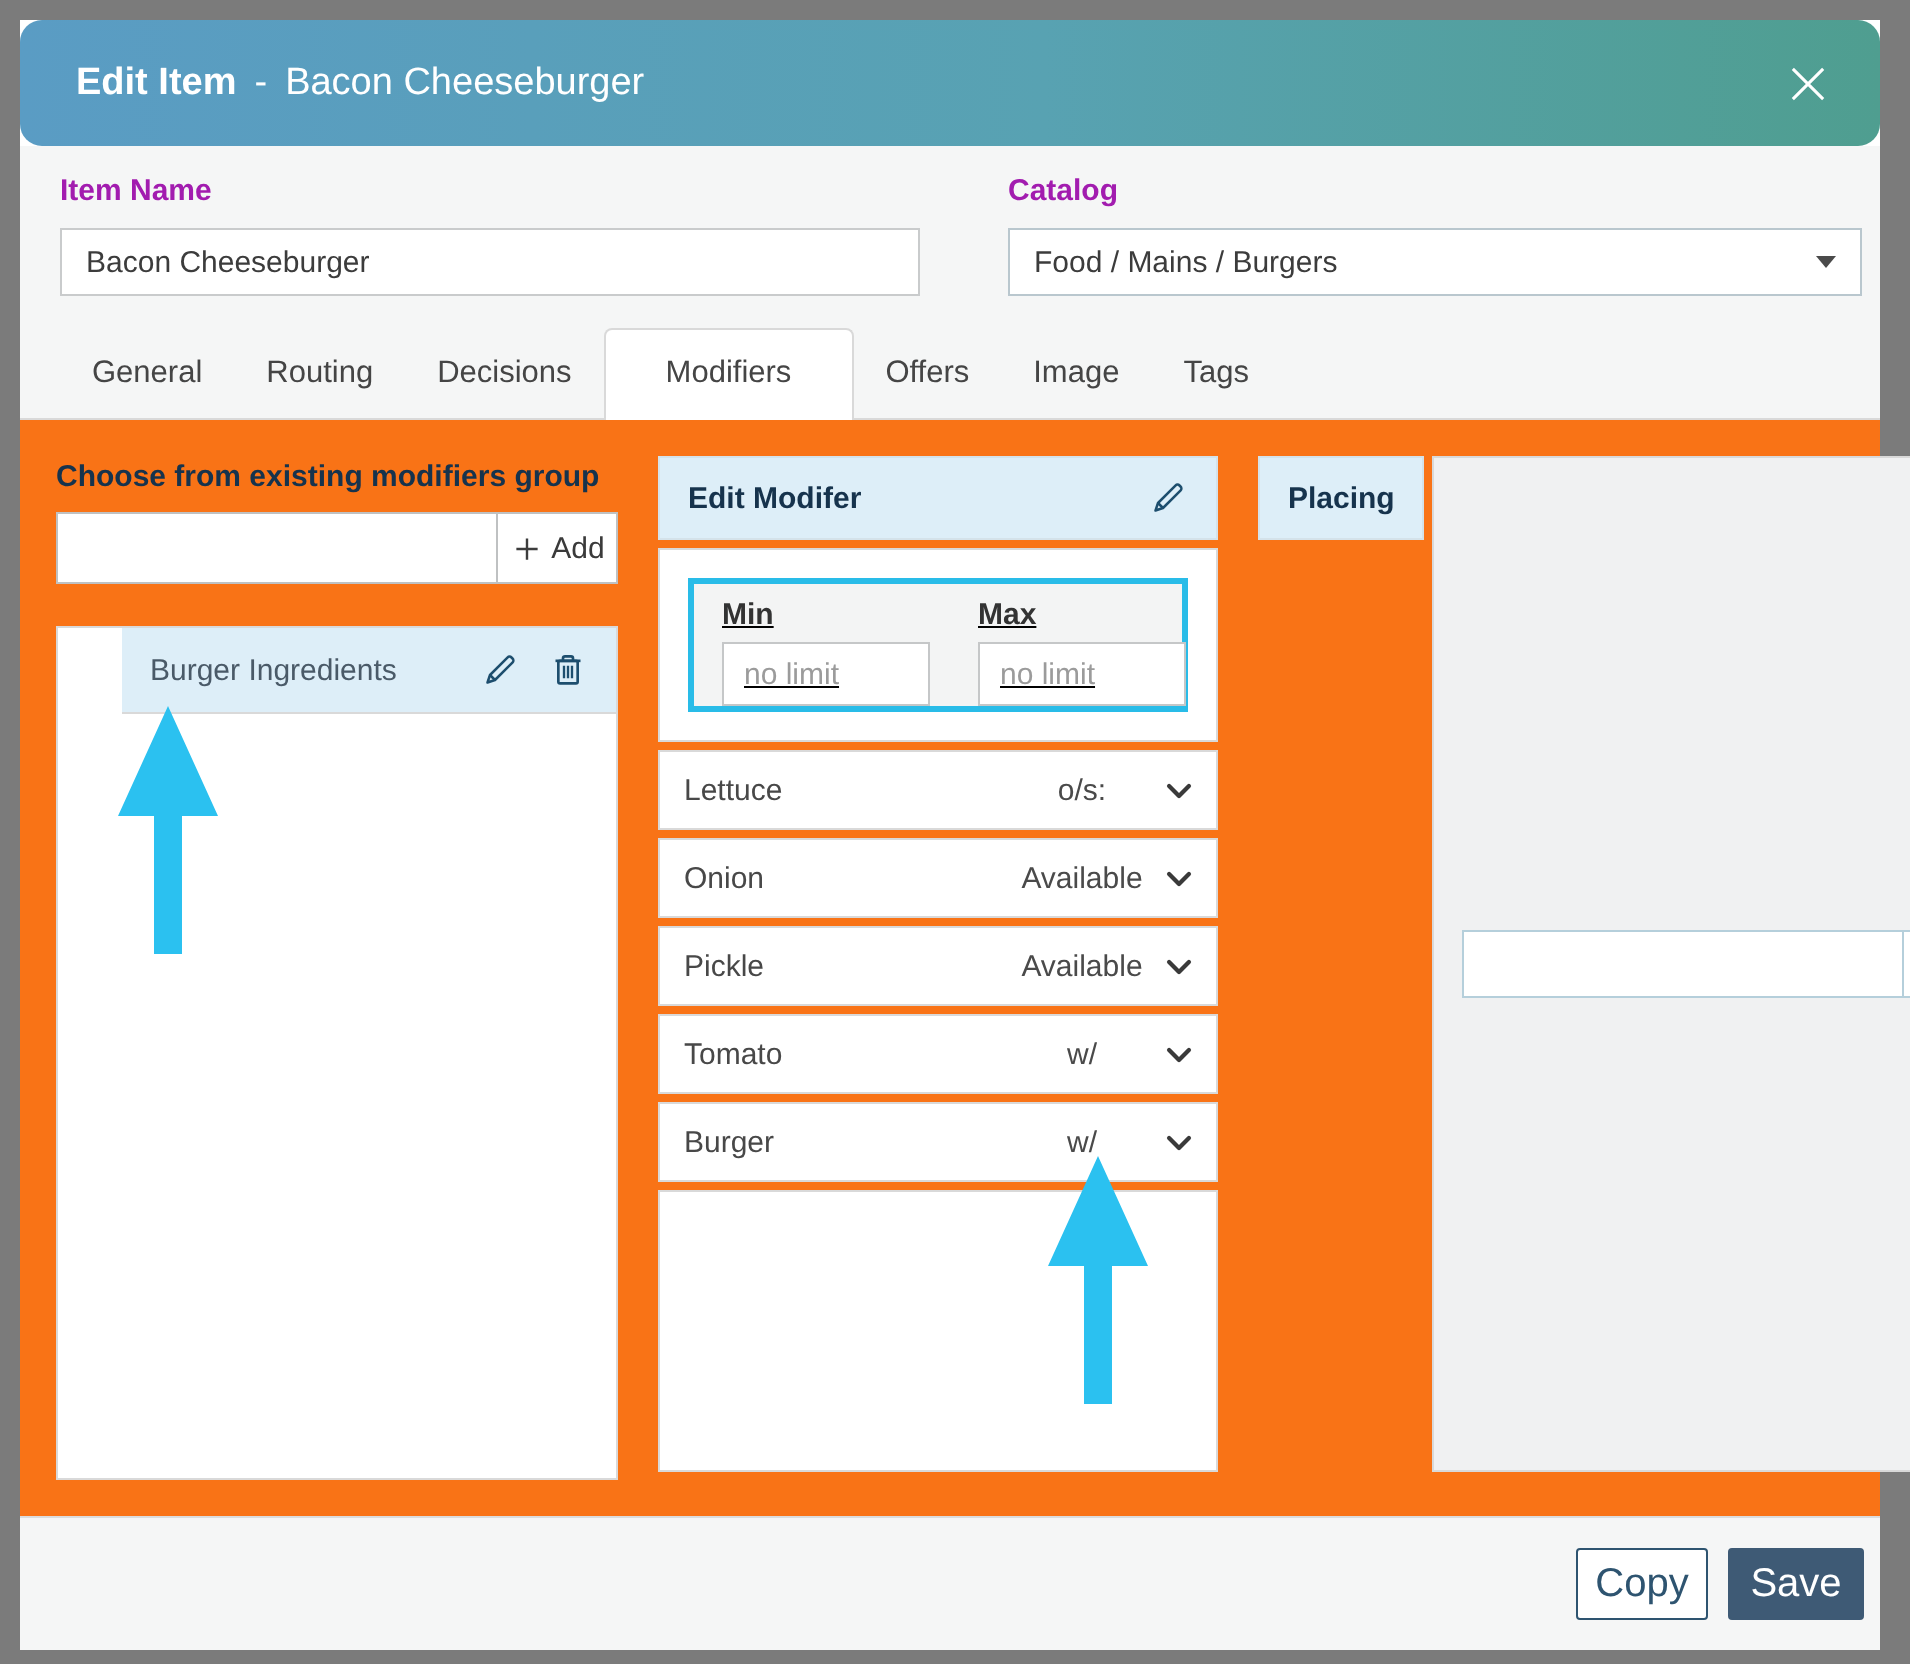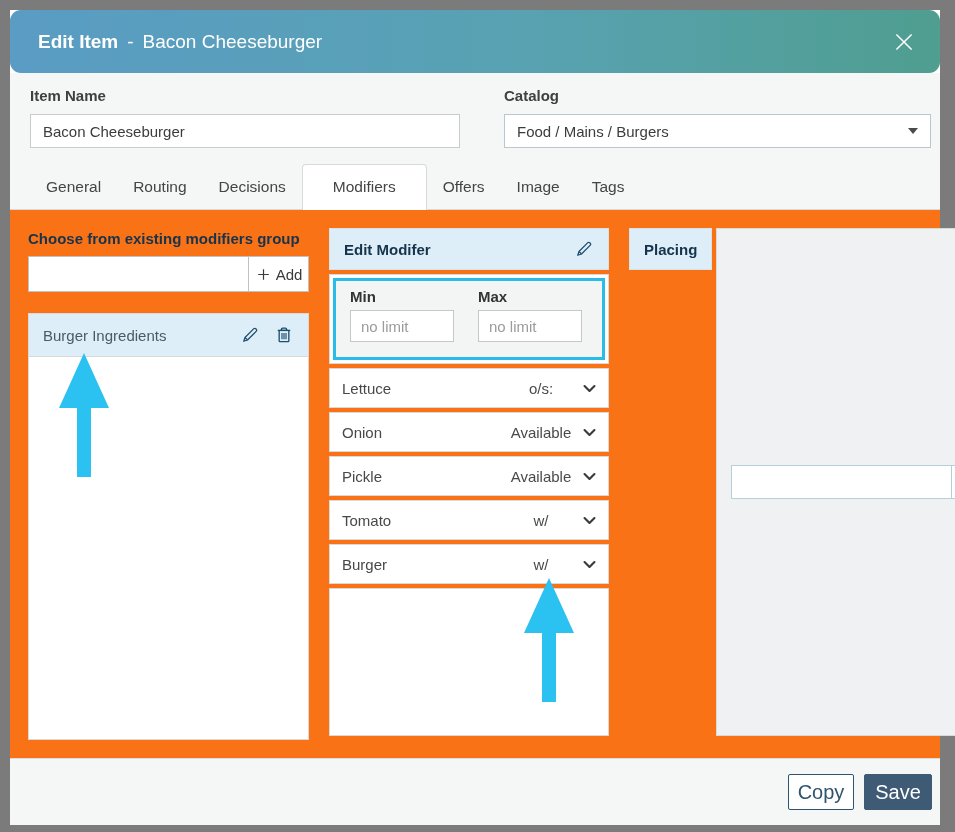--- a/index.html
+++ b/index.html
@@ -22,21 +22,21 @@
   .title { color:#ffffff; font-size:19px; display:flex; align-items:baseline; gap:9px; }
   .title .t-bold { font-weight:bold; }
   .close-btn { margin-left:auto; width:28px; height:28px; cursor:pointer; display:flex; align-items:center; justify-content:center; }
   
   .form-section {
     background:#f5f6f6; padding:10px 9px 15px 20px;
     display:flex; gap:44px;
   }
   .form-col-left { width:430px; }
   .form-col-right { flex:1; }
-  .field-label { font-size:15px; font-weight:bold; color:#404040; margin:4px 0 10px; }
+  .field-label { font-size:15px; font-weight:bold; color:#a21caf; margin:4px 0 10px; }
   .text-input {
     width:100%; height:34px; border:1px solid #c9cbcc; background:#fff;
     font-family:"Liberation Sans",sans-serif; font-size:15px; color:#3c3c3c; padding:0 12px; outline:none;
   }
   .select-box {
     width:100%; height:34px; border:1px solid #b9c7ce; background:#fff;
     display:flex; align-items:center; padding:0 12px; font-size:15px; color:#3c3c3c; cursor:pointer;
   }
   .select-caret { margin-left:auto; width:0; height:0; border-left:5px solid transparent; border-right:5px solid transparent; border-top:6px solid #4a4a4a; }
   
@@ -65,31 +65,31 @@
     font-family:"Liberation Sans",sans-serif; color:#3c3c3c;
   }
   .add-btn {
     width:68px; border-left:1px solid #bfc1c2; background:#fff; display:flex;
     align-items:center; justify-content:center; gap:4px; cursor:pointer;
     font-size:15px; color:#3a3a3a;
   }
   .group-box { margin-top:21px; height:427px; border:1px solid #d9d9d9; background:#fff; position:relative; }
   .group-header {
     height:43px; background:#ddeef8; border-bottom:1px solid #d9d9d9;
-    display:flex; align-items:center; padding:0 14px; gap:14px;
+    display:flex; align-items:center; padding:0 14px; gap:14px;margin-left:32px;
   }
   .group-name { font-size:15px; color:#4a5a68; margin-right:auto; }
   .icon-btn { cursor:pointer; display:flex; align-items:center; }
   .panel-header {
     height:42px; flex:0 0 42px; background:#ddeef8; border:1px solid #d4e2ea;
     display:flex; align-items:center; padding:0 14px;
   }
   .panel-title { font-size:15px; font-weight:bold; color:#16334d; margin-right:auto; }
   
-  .minmax-box { flex:0 0 90px; border:1px solid #d9d9d9; background:#fff; padding:3px; }
+  .minmax-box { flex:0 0 90px; border:1px solid #d9d9d9; background:#fff; padding:14px;text-decoration:underline; }
   .minmax-inner {
     height:100%; border:3px solid #29bce8; background:#f3f4f4;
     display:flex; gap:24px; padding:7px 0 0 14px;
   }
   .mm-col { display:flex; flex-direction:column; }
   .mm-label { font-size:15px; font-weight:bold; color:#333333; margin-bottom:5px; }
   .mm-input {
     width:104px; height:32px; border:1px solid #c5c7c8; background:#fff;
     font-family:"Liberation Sans",sans-serif; font-size:15px; padding:0 10px; outline:none; color:#3c3c3c;
   }

